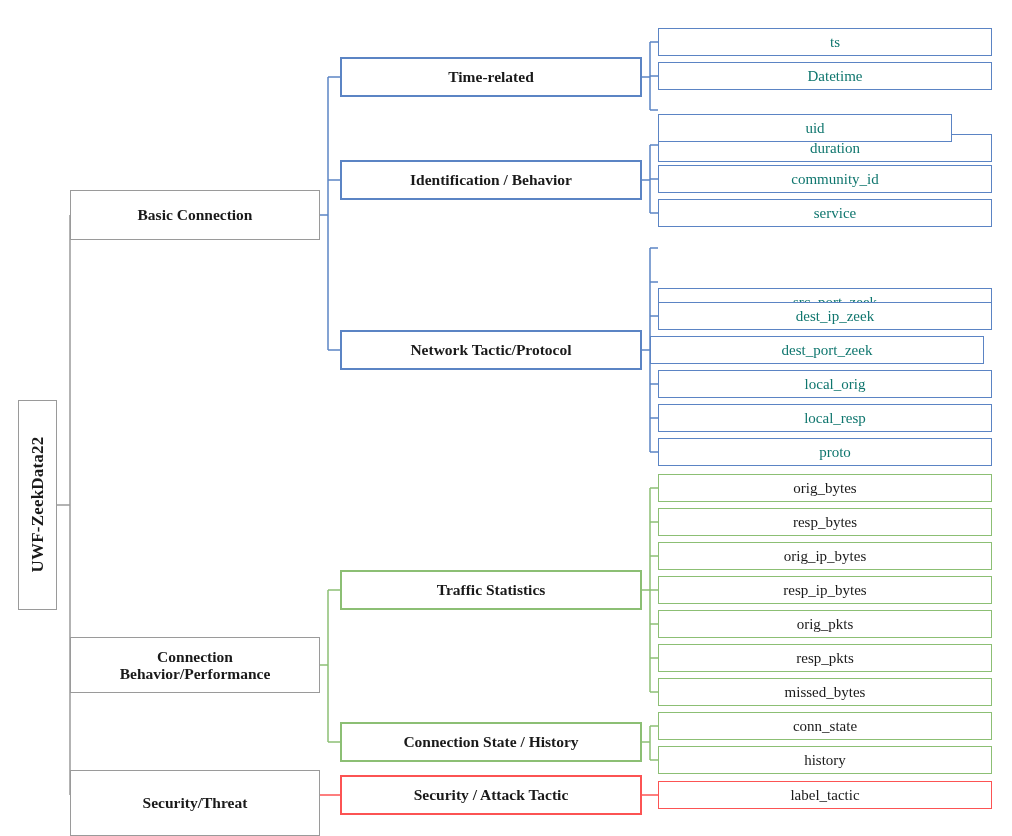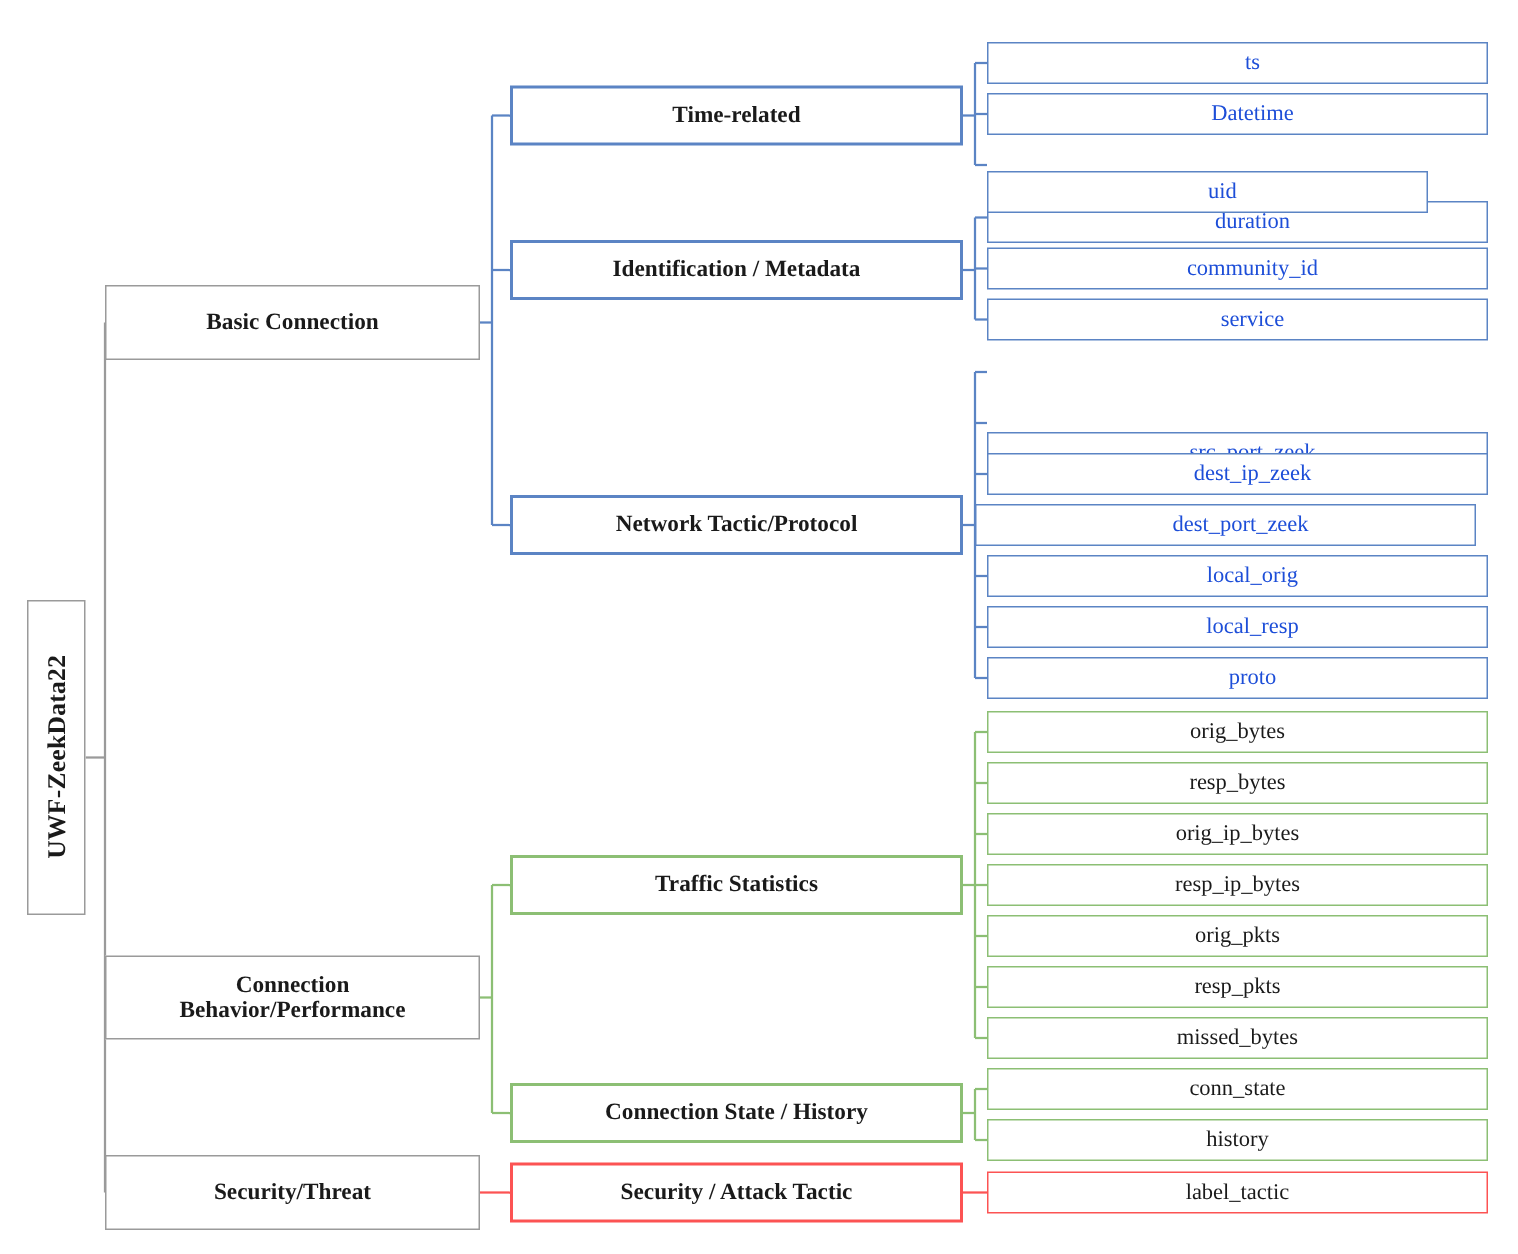--- a/index.html
+++ b/index.html
@@ -47,21 +47,21 @@
     font-size: 15.5px;
   }
   .lv-group-red {
     border: 2px solid #fc5353;
     font-weight: bold;
     color: #1a1a1a;
     font-size: 15.5px;
   }
   .lv-leaf-blue {
     border: 1.6px solid #5b84c4;
-    color: #1d4ed8;
+    color: #0f766e;
     font-size: 15px;
     padding-left: 20px;
   }
   .lv-leaf-green {
     border: 1.6px solid #8cbf74;
     color: #1a1a1a;
     font-size: 15px;
   }
   .lv-leaf-red {
     border: 1.6px solid #fc5353;
@@ -178,30 +178,30 @@
   </div>
 
   <div class="node lv-cat" style="left:70px; top:190px; width:250px; height:50px;">
     <span>Basic Connection</span>
   </div>
 
   <div class="node lv-cat" style="left:70px; top:637px; width:250px; height:56px; padding:0 10px;">
     <span>Connection Behavior/Performance</span>
   </div>
 
-  <div class="node lv-cat" style="left:70px; top:770px; width:250px; height:50px;">
+  <div class="node lv-cat" style="left:70px; top:770px; width:250px; height:66px;">
     <span>Security/Threat</span>
   </div>
 
   <div class="node lv-group-blue" style="left:340px; top:57px; width:302px; height:40px;">
     <span>Time-related</span>
   </div>
 
   <div class="node lv-group-blue" style="left:340px; top:160px; width:302px; height:40px;">
-    <span>Identification / Metadata</span>
+    <span>Identification / Behavior</span>
   </div>
 
   <div class="node lv-group-blue" style="left:340px; top:330px; width:302px; height:40px;">
     <span>Network Tactic/Protocol</span>
   </div>
 
   <div class="node lv-group-green" style="left:340px; top:570px; width:302px; height:40px;">
     <span>Traffic Statistics</span>
   </div>
 

